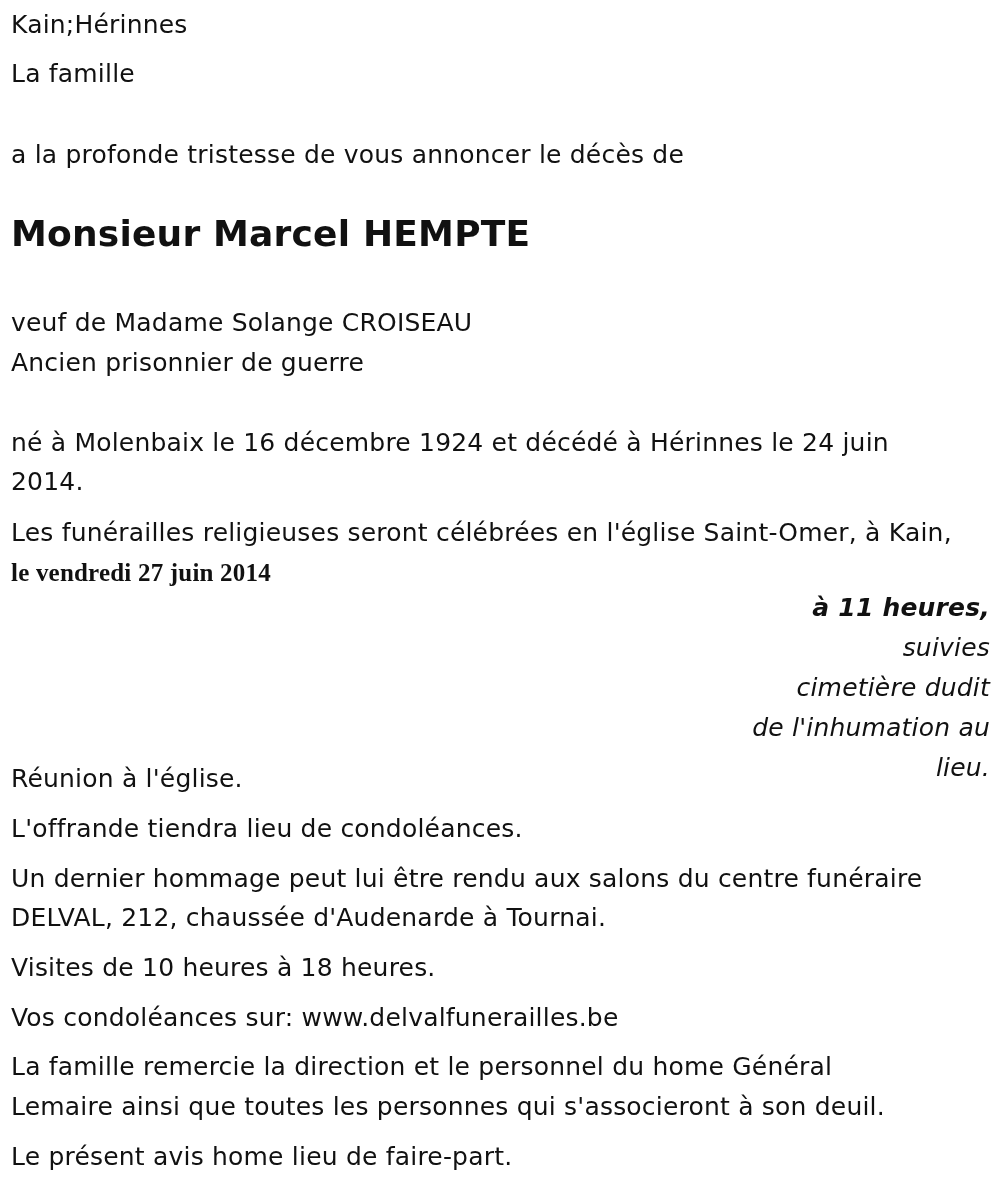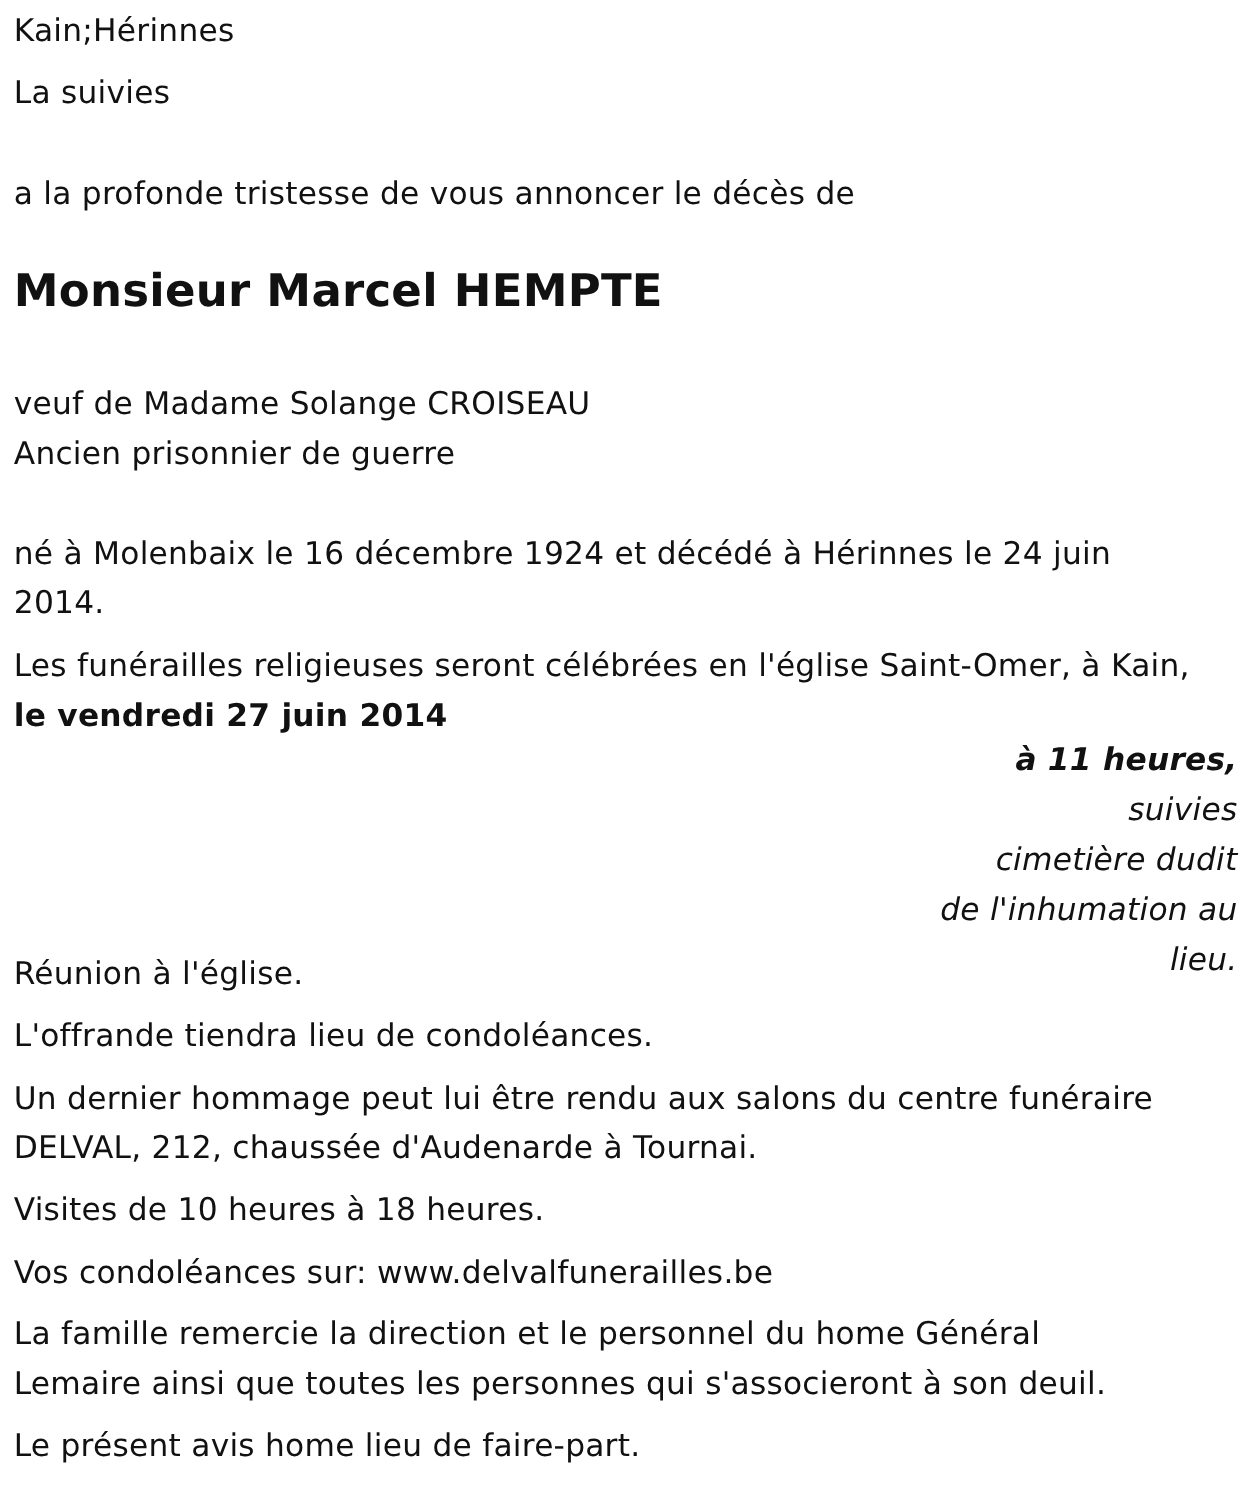--- a/index.html
+++ b/index.html
@@ -5,34 +5,34 @@
     html, body { margin: 0; padding: 0; background: #ffffff; }
     body {
       width: 1000px; height: 1191px; overflow: hidden;
       font-family: "DejaVu Sans", sans-serif;
       color: #111111;
       font-size: 25px;
       letter-spacing: 0.2px;
     }
     .page { position: relative; width: 1000px; height: 909px; }
     .line { position: absolute; left: 11px; white-space: nowrap; line-height: 30px; }
-    .bold { font-weight: bold; }
+    .bold { font-weight: bold; font-family: Liberation Serif, serif; }
     .title { font-size: 36px; font-weight: bold; line-height: 44px; text-align: right; }
     .right-block {
       position: absolute; right: 10px; top: 588px; text-align: right;
       font-style: italic; line-height: 40px; width: 260px; white-space: normal;
     }
     .right-block .b { font-weight: bold; }
   </style>
 </head>
 <body>
 
 <div class="page">
   <div class="line" style="top:10px">Kain;Hérinnes</div>
-  <div class="line" style="top:59px">La suivies</div>
+  <div class="line" style="top:59px">La famille</div>
   <div class="line" style="top:140px">a la profonde tristesse de vous annoncer le décès de</div>
   <div class="line title" style="top:212px">Monsieur Marcel HEMPTE</div>
   <div class="line" style="top:308px">veuf de Madame Solange CROISEAU</div>
   <div class="line" style="top:348px">Ancien prisonnier de guerre</div>
   <div class="line" style="top:428px">né à Molenbaix le 16 décembre 1924 et décédé à Hérinnes le 24 juin</div>
   <div class="line" style="top:467px">2014.</div>
   <div class="line" style="top:518px">Les funérailles religieuses seront célébrées en l'église Saint-Omer, à Kain,</div>
   <div class="line bold" style="top:558px">le vendredi 27 juin 2014</div>
 
   <div class="right-block">

